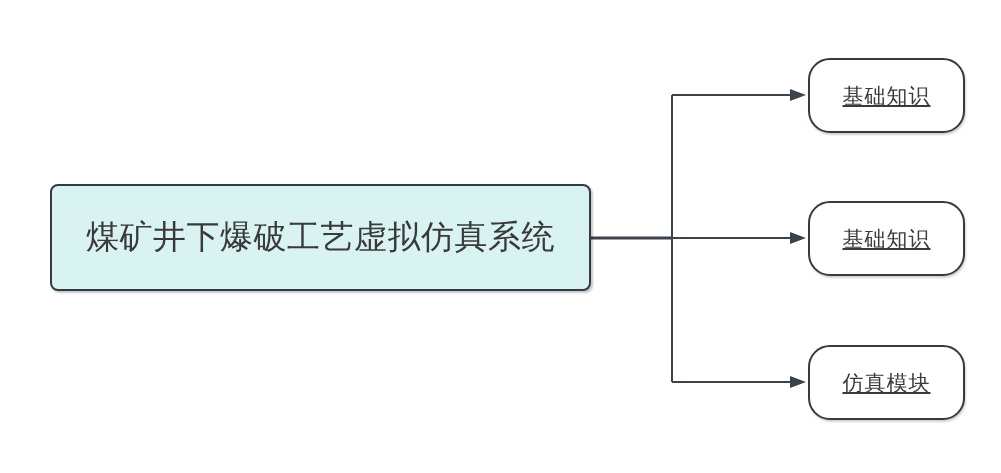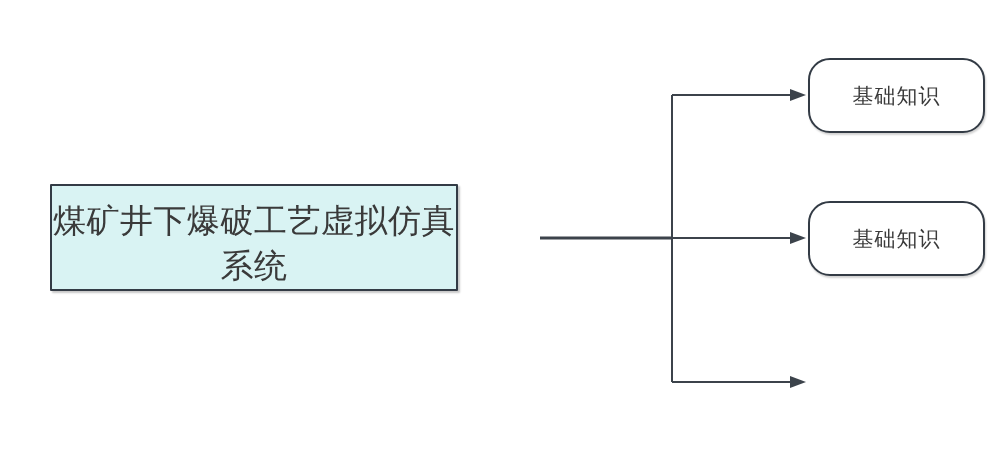--- a/index.html
+++ b/index.html
@@ -41,35 +41,35 @@
     display:flex;
     align-items:center;
     justify-content:center;
     text-align:center;
     background:var(--node-fill);
     border:2px solid var(--stroke);
     cursor:default;
   }
   .node-root{
     left:50px;top:184px;
-    width:408px;height:107px;
+    width:541px;height:107px;
     background:var(--root-fill);
-    border-radius:1px;
+    border-radius:8px;
     box-shadow:2px 2px 2px rgba(0,0,0,0.22);
     font-size:33px;
     letter-spacing:0.5px;
-    align-items:flex-end;
   }
   .node-child{
     left:808px;
-    width:177px;height:75px;
+    width:157px;height:75px;
     border-radius:22px;
     box-shadow:1px 2px 2px rgba(0,0,0,0.18);
     font-size:21px;
     letter-spacing:1px;
+    text-decoration:underline;
   }
   .node-child.pos-0{top:58px;}
   .node-child.pos-1{top:201px;}
   .node-child.pos-2{top:345px;}
 </style>
 </head>
 <body>
 
 <div class="canvas">
 
@@ -91,14 +91,17 @@
   </div>
 
   <div class="node node-child pos-0">
     <span>基础知识</span>
   </div>
 
   <div class="node node-child pos-1">
     <span>基础知识</span>
   </div>
 
+  <div class="node node-child pos-2">
+    <span>仿真模块</span>
+  </div>
 
 </div>
 
 </body></html>

